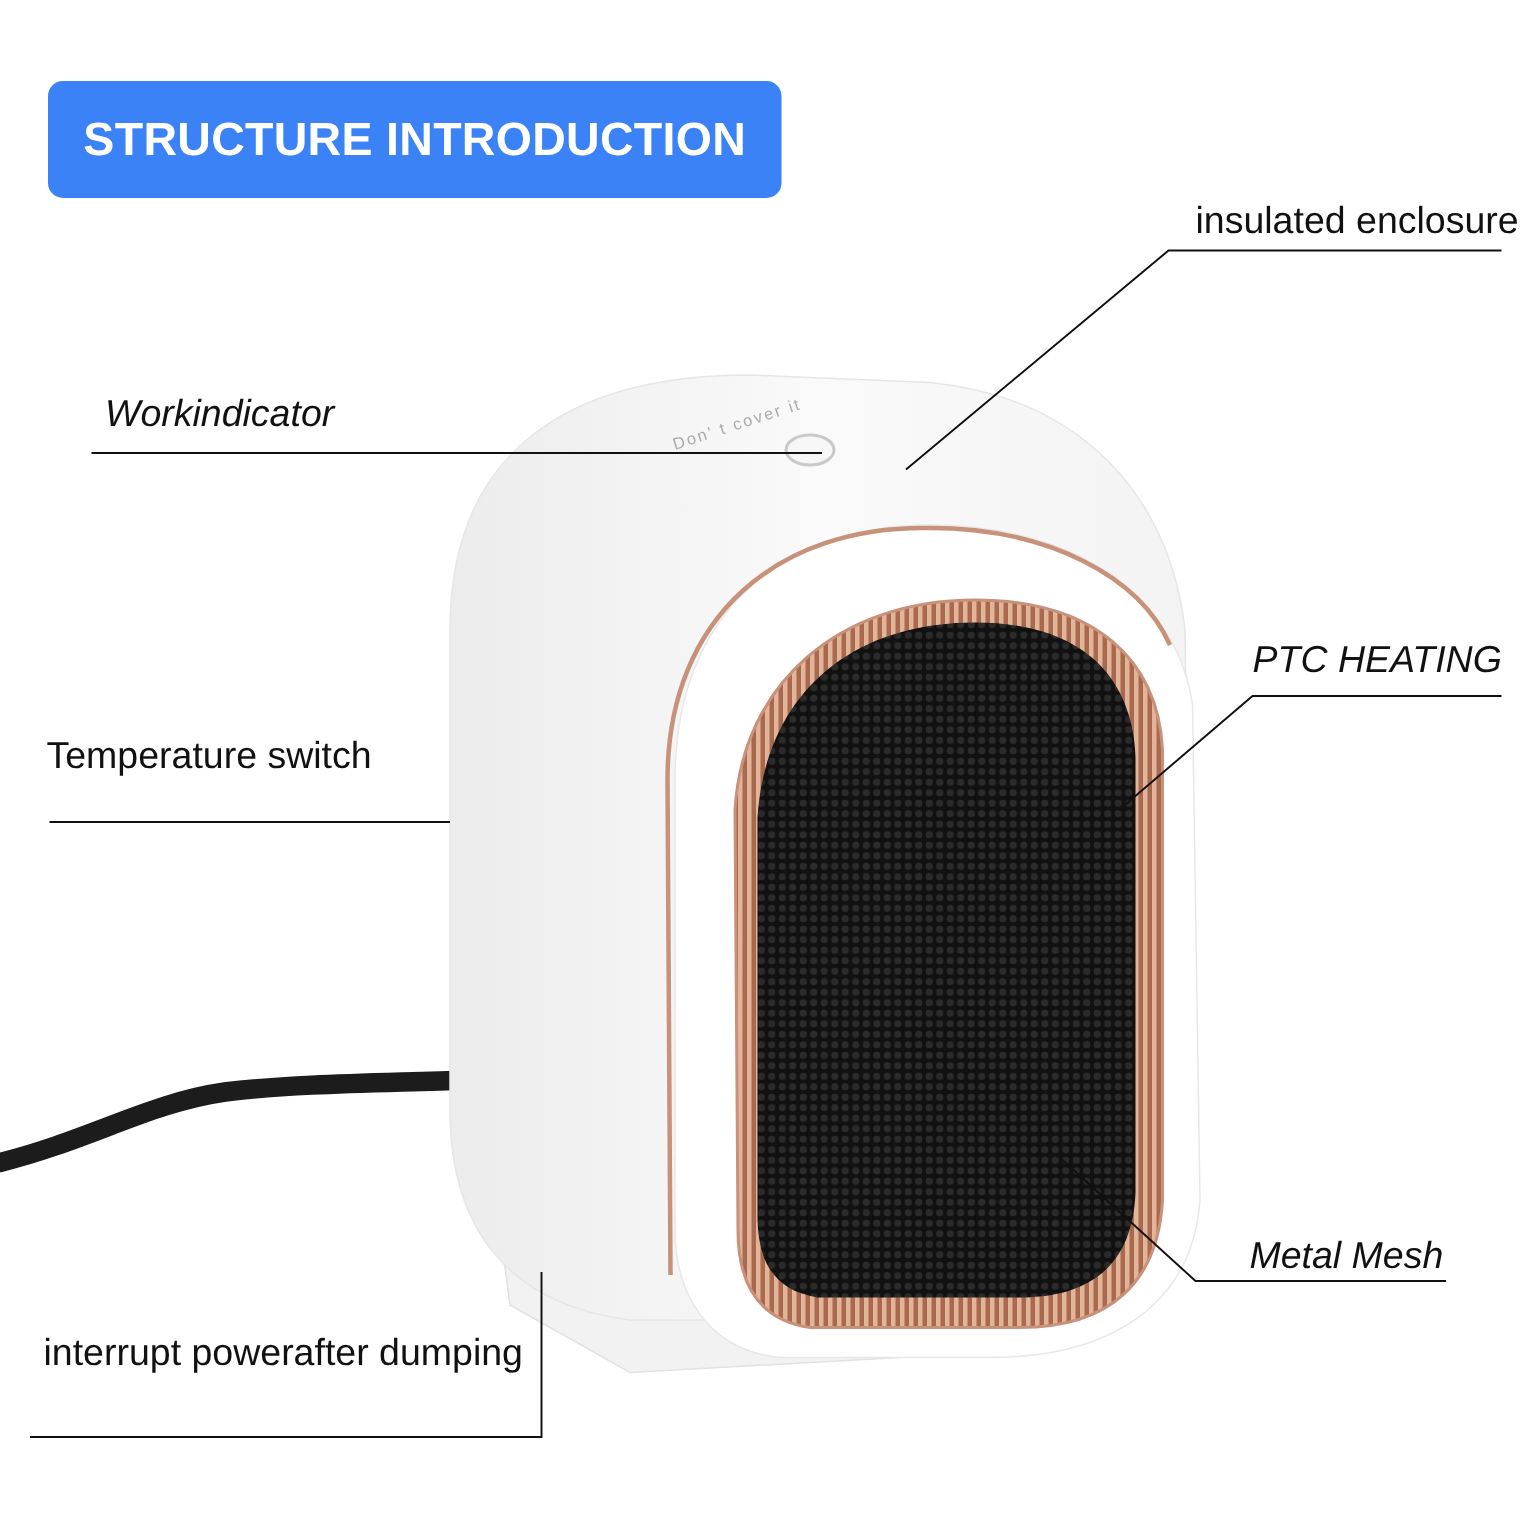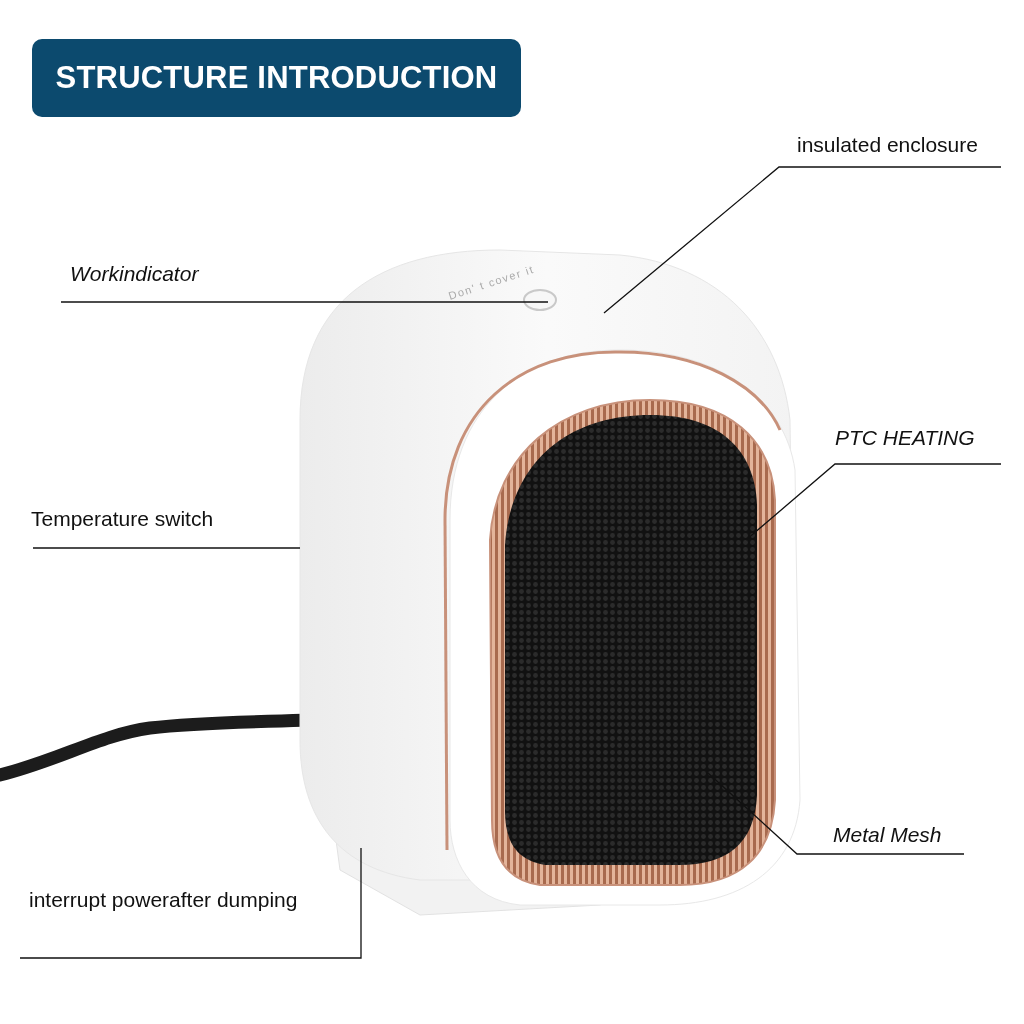--- a/index.html
+++ b/index.html
@@ -1,19 +1,19 @@
 <!DOCTYPE html>
 <html><head>
   <meta charset="utf-8">
   <style>
     html, body { margin:0; padding:0; background:#ffffff; }
     body { width:1024px; height:1024px; position:relative; overflow:hidden; font-family:"Liberation Sans", sans-serif; }
-    .title-banner { position:absolute; left:32px; top:39px; width:489px; height:78px; background:#0c4a6e; border-radius:10px; display:flex; align-items:center; justify-content:center; }
+    .title-banner { position:absolute; left:32px; top:54px; width:489px; height:78px; background:#3b82f6; border-radius:10px; display:flex; align-items:center; justify-content:center; }
     .title-banner span { color:#ffffff; font-weight:bold; font-size:31px; letter-spacing:0.2px; }
-    .label { position:absolute; color:#111; font-size:21px; white-space:nowrap; }
+    .label { position:absolute; color:#111; font-size:25px; white-space:nowrap; }
     svg.layer { position:absolute; left:0; top:0; }
   </style>
 </head>
 <body>
 
 <div class="title-banner">
   <span>STRUCTURE INTRODUCTION</span>
 </div>
 
 <svg class="layer" width="1024" height="1024" viewBox="0 0 1024 1024">
@@ -57,15 +57,15 @@
     <polyline points="1001,464 835,464 746,540"></polyline>
     <polyline points="33,548 300,548"></polyline>
     <polyline points="964,854 797,854 708,773"></polyline>
     <polyline points="20,958 361,958 361,848"></polyline>
   </g>
 </svg>
 
 <div class="label" style="left:797px; top:133px;">insulated enclosure</div>
 <div class="label" style="left:70px; top:262px;font-style:italic;">Workindicator</div>
 <div class="label" style="left:835px; top:426px;font-style:italic;">PTC HEATING</div>
-<div class="label" style="left:31px; top:507px;">Temperature switch</div>
+<div class="label" style="left:31px; top:490px;">Temperature switch</div>
 <div class="label" style="left:833px; top:823px;font-style:italic;">Metal Mesh</div>
 <div class="label" style="left:29px; top:888px;">interrupt powerafter dumping</div>
 
 </body></html>

